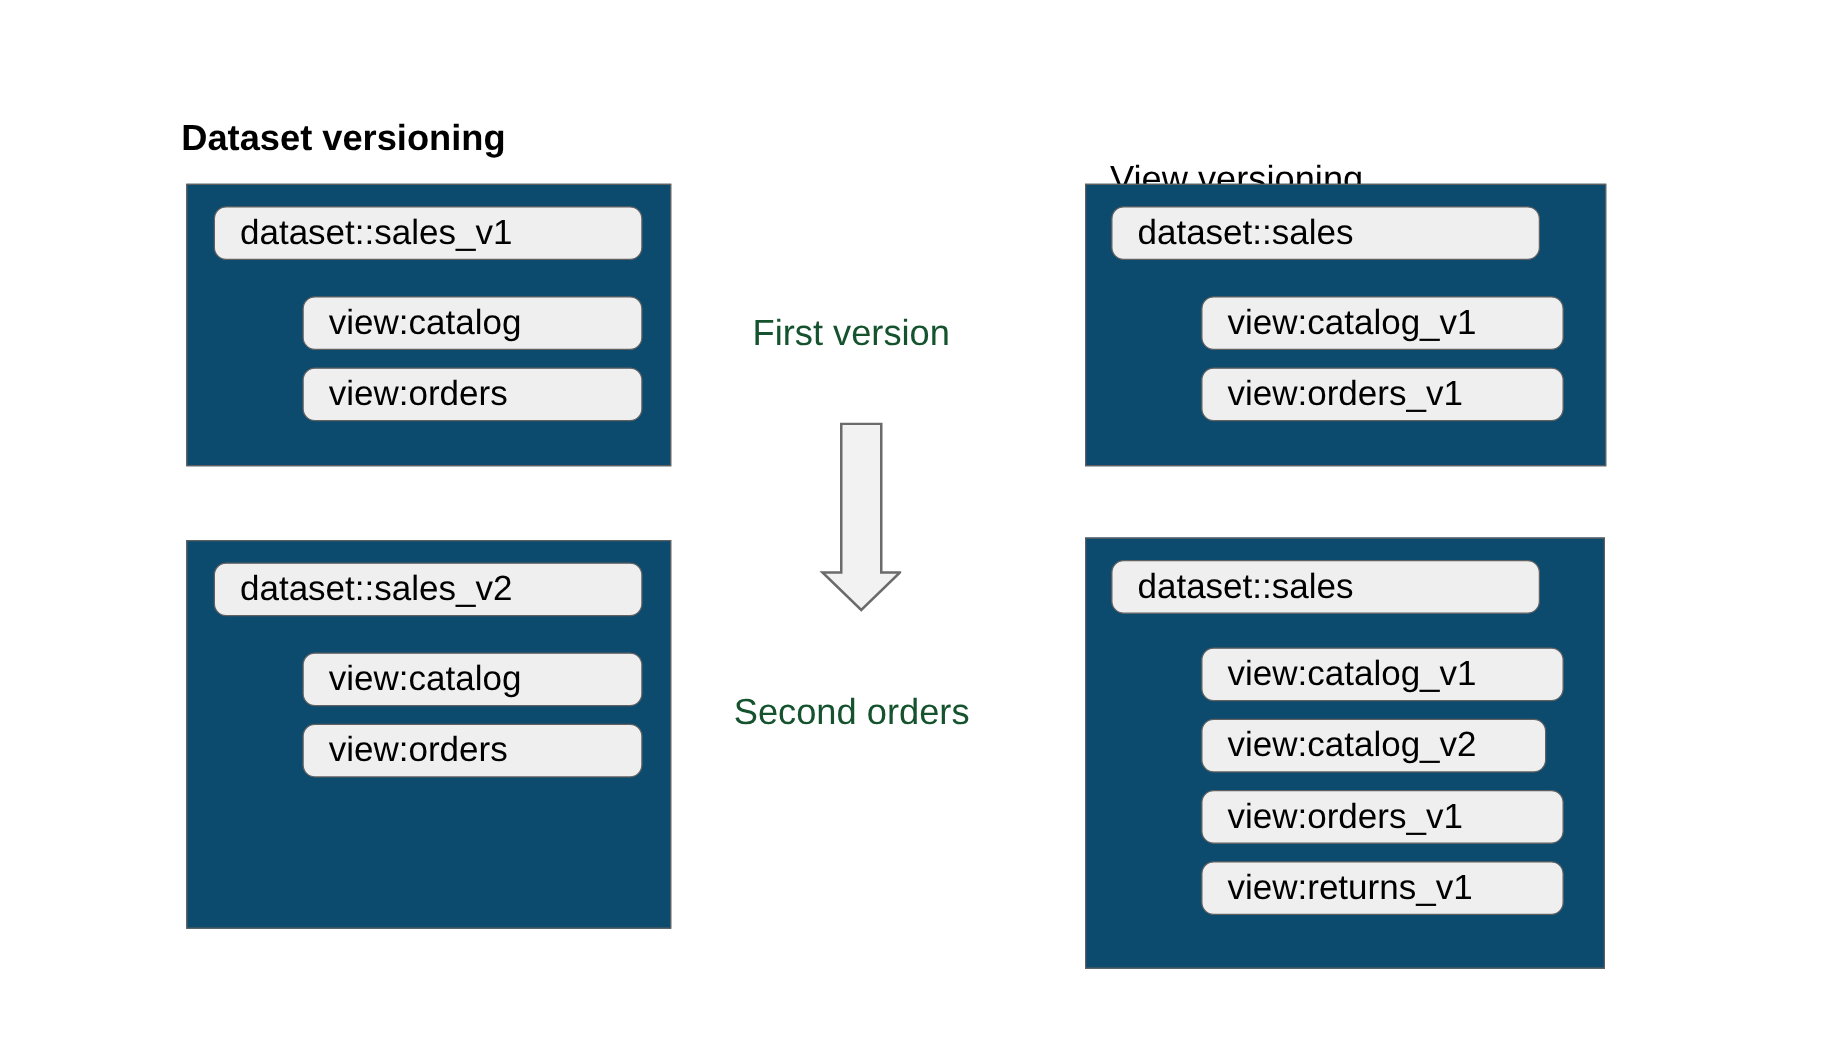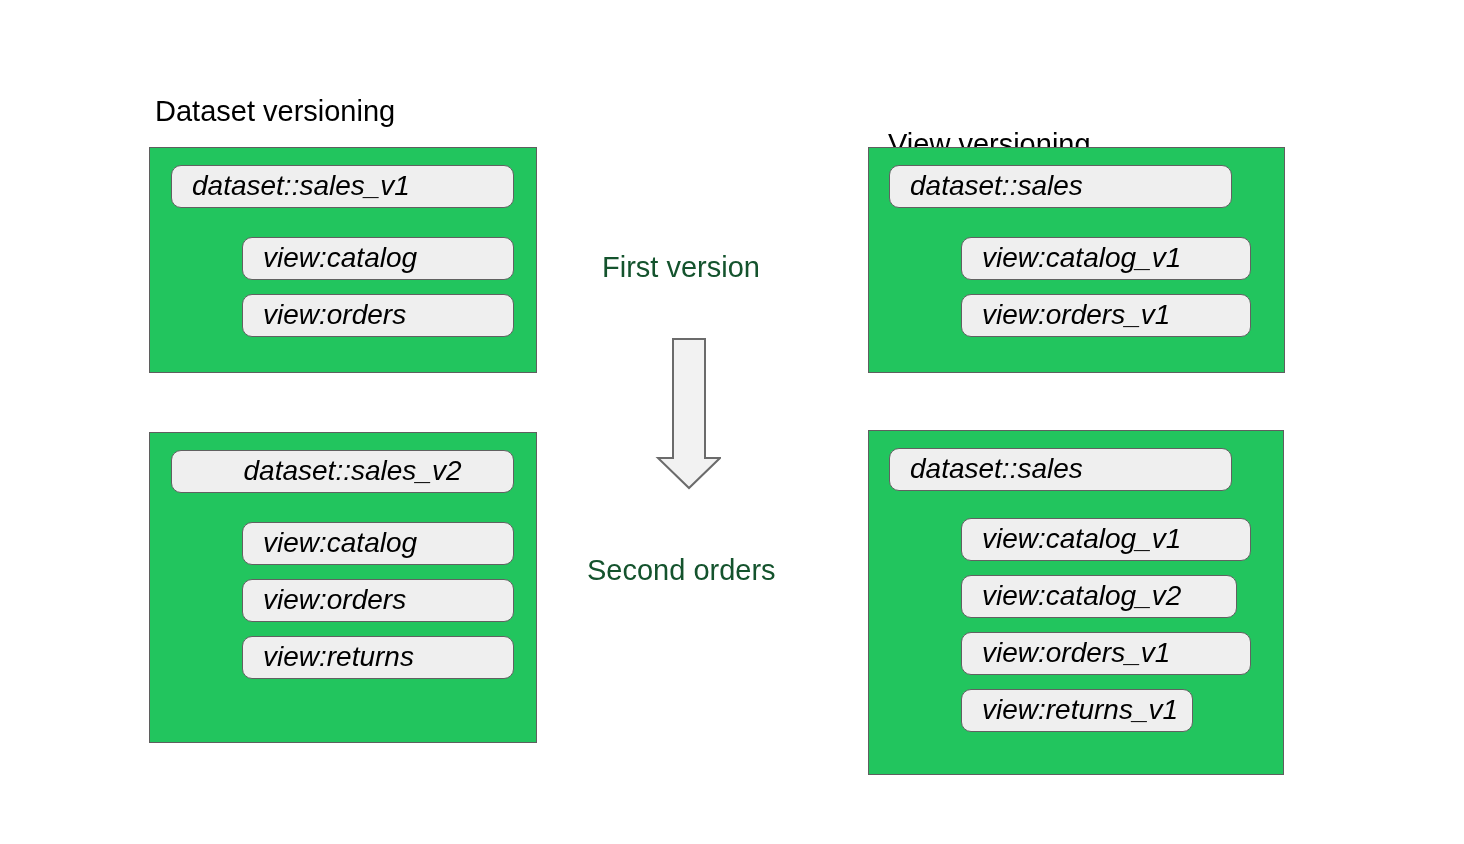--- a/index.html
+++ b/index.html
@@ -18,24 +18,23 @@
   }
   .col-title {
     position: absolute;
     font-size: 29px;
     line-height: 34px;
     color: #000000;
     white-space: nowrap;
   }
   .group-box {
     position: absolute;
-    background: #22c55e;
+    background: #0c4a6e;
     border: 1.5px solid #5f5f5f;
     box-sizing: border-box;
-    font-style: italic;
   }
   .pill {
     position: absolute;
     box-sizing: border-box;
     height: 43px;
     background: #efefef;
     border: 1.5px solid #616161;
     border-radius: 10px;
     font-size: 28px;
     line-height: 40px;
@@ -56,49 +55,48 @@
     top: 338px;
     width: 66px;
     height: 152px;
   }
 </style>
 </head>
 <body>
 
 <div class="canvas">
 
-  <div class="col-title" style="left:155px; top:94px;">Dataset versioning</div>
+  <div class="col-title" style="left:145px; top:94px;font-weight:bold;">Dataset versioning</div>
 
   <div class="col-title" style="left:888px; top:94px;margin-top:33px;">View versioning</div>
 
   <div class="group-box" style="left:149px; top:147px; width:388px; height:226px;">
     <div class="pill" style="left:21px; top:17px; width:343px;">dataset::sales_v1</div>
     <div class="pill" style="left:92px; top:89px; width:272px;">view:catalog</div>
     <div class="pill" style="left:92px; top:146px; width:272px;">view:orders</div>
   </div>
 
   <div class="group-box" style="left:149px; top:432px; width:388px; height:311px;">
-    <div class="pill" style="left:21px; top:17px; width:343px;text-align:center;">dataset::sales_v2</div>
+    <div class="pill" style="left:21px; top:17px; width:343px;">dataset::sales_v2</div>
     <div class="pill" style="left:92px; top:89px; width:272px;">view:catalog</div>
     <div class="pill" style="left:92px; top:146px; width:272px;">view:orders</div>
-    <div class="pill" style="left:92px; top:203px; width:272px;">view:returns</div>
   </div>
 
   <div class="group-box" style="left:868px; top:147px; width:417px; height:226px;">
     <div class="pill" style="left:20px; top:17px; width:343px;">dataset::sales</div>
     <div class="pill" style="left:92px; top:89px; width:290px;">view:catalog_v1</div>
     <div class="pill" style="left:92px; top:146px; width:290px;">view:orders_v1</div>
   </div>
 
   <div class="group-box" style="left:868px; top:430px; width:416px; height:345px;">
     <div class="pill" style="left:20px; top:17px; width:343px;">dataset::sales</div>
     <div class="pill" style="left:92px; top:87px; width:290px;">view:catalog_v1</div>
     <div class="pill" style="left:92px; top:144px; width:276px;">view:catalog_v2</div>
     <div class="pill" style="left:92px; top:201px; width:290px;">view:orders_v1</div>
-    <div class="pill" style="left:92px; top:258px; width:232px;">view:returns_v1</div>
+    <div class="pill" style="left:92px; top:258px; width:290px;">view:returns_v1</div>
   </div>
 
   <div class="mid-label" style="left:602px; top:250px;">First version</div>
 
   <div class="arrow-wrap">
     <svg width="66" height="152" viewBox="0 0 66 152" xmlns="http://www.w3.org/2000/svg">
       <polygon points="18,1 50,1 50,120 65,120 34,150 3,120 18,120" fill="#f2f2f2" stroke="#6b6b6b" stroke-width="2" stroke-linejoin="miter"></polygon>
     </svg>
   </div>
 

